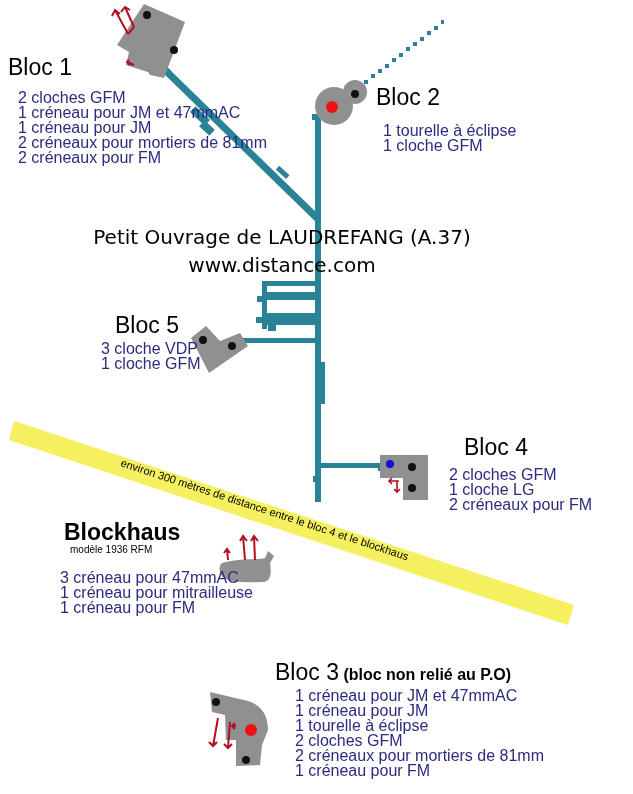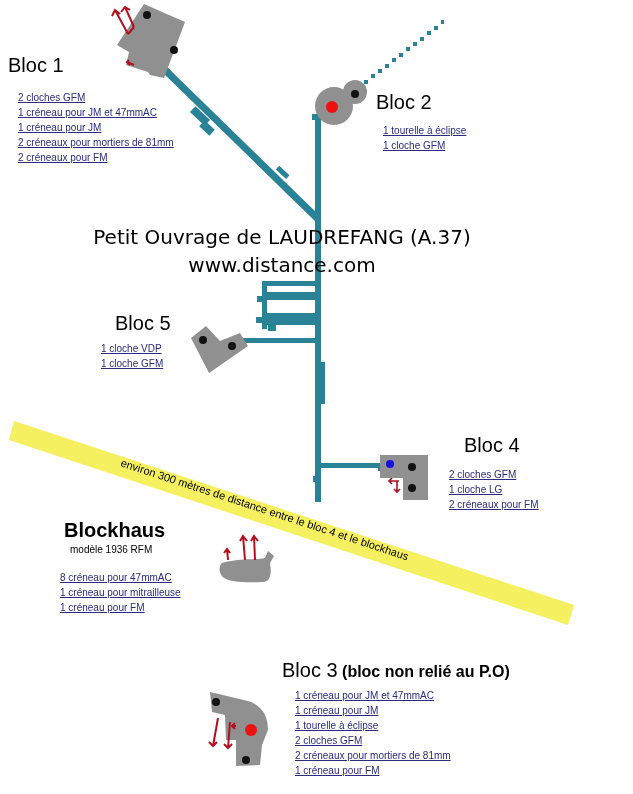--- a/index.html
+++ b/index.html
@@ -1,21 +1,21 @@
 <!DOCTYPE html>
 <html><head>
 <meta charset="utf-8">
 <style>
   html, body { margin:0; padding:0; background:#fff; }
   #stage { position:relative; width:633px; height:794px; overflow:hidden; background:#ffffff; }
   svg.map { position:absolute; left:0; top:0; }
   .lbl { position:absolute; font-family:"Liberation Sans", sans-serif; color:#000; white-space:nowrap; }
-  .blocname { font-size:20px; }
+  .blocname { font-size:23px; }
   .sub { font-size:11px; color:#000; }
-  .list { position:absolute; font-family:"Liberation Sans", sans-serif; font-size:10px; line-height:15px; color:#2b2b80; white-space:nowrap;text-decoration:underline; }
+  .list { position:absolute; font-family:"Liberation Sans", sans-serif; font-size:16px; line-height:15px; color:#2b2b80; white-space:nowrap; }
   .title { position:absolute; font-family:"DejaVu Sans", sans-serif; font-size:20px; color:#000; white-space:nowrap; text-align:center; width:564px; left:0; }
   .bold { font-weight:bold; font-size:16px; }
 </style>
 </head>
 <body>
 
 <div id="stage">
 
   <svg class="map" width="633" height="794" viewBox="0 0 633 794">
 
@@ -132,48 +132,48 @@
 
   <div class="lbl blocname" style="left:8px;top:54px;">Bloc 1</div>
   <div class="list" style="left:18px;top:90px;">
     <div>2 cloches GFM</div>
     <div>1 créneau pour JM et 47mmAC</div>
     <div>1 créneau pour JM</div>
     <div>2 créneaux pour mortiers de 81mm</div>
     <div>2 créneaux pour FM</div>
   </div>
 
-  <div class="lbl blocname" style="left:376px;top:91px;">Bloc 2</div>
+  <div class="lbl blocname" style="left:376px;top:84px;">Bloc 2</div>
   <div class="list" style="left:383px;top:123px;">
     <div>1 tourelle à éclipse</div>
     <div>1 cloche GFM</div>
   </div>
 
   <div class="lbl blocname" style="left:95px;top:312px;margin-left:20px;">Bloc 5</div>
   <div class="list" style="left:101px;top:341px;">
-    <div>1 cloche VDP</div>
+    <div>3 cloche VDP</div>
     <div>1 cloche GFM</div>
   </div>
 
   <div class="lbl blocname" style="left:464px;top:434px;">Bloc 4</div>
   <div class="list" style="left:449px;top:467px;">
     <div>2 cloches GFM</div>
     <div>1 cloche LG</div>
     <div>2 créneaux pour FM</div>
   </div>
 
   <div class="lbl blocname" style="left:64px;top:519px;font-weight:bold;">Blockhaus</div>
   <div class="lbl sub" style="left:70px;top:544px;font-size:10px;">modèle 1936 RFM</div>
   <div class="list" style="left:60px;top:570px;">
-    <div>8 créneau pour 47mmAC</div>
+    <div>3 créneau pour 47mmAC</div>
     <div>1 créneau pour mitrailleuse</div>
     <div>1 créneau pour FM</div>
   </div>
 
-  <div class="lbl" style="left:282px;top:659px;">
+  <div class="lbl" style="left:275px;top:659px;">
     <span class="blocname">Bloc 3</span>
     <span class="bold">(bloc non relié au P.O)</span>
   </div>
   <div class="list" style="left:295px;top:688px;">
     <div>1 créneau pour JM et 47mmAC</div>
     <div>1 créneau pour JM</div>
     <div>1 tourelle à éclipse</div>
     <div>2 cloches GFM</div>
     <div>2 créneaux pour mortiers de 81mm</div>
     <div>1 créneau pour FM</div>

